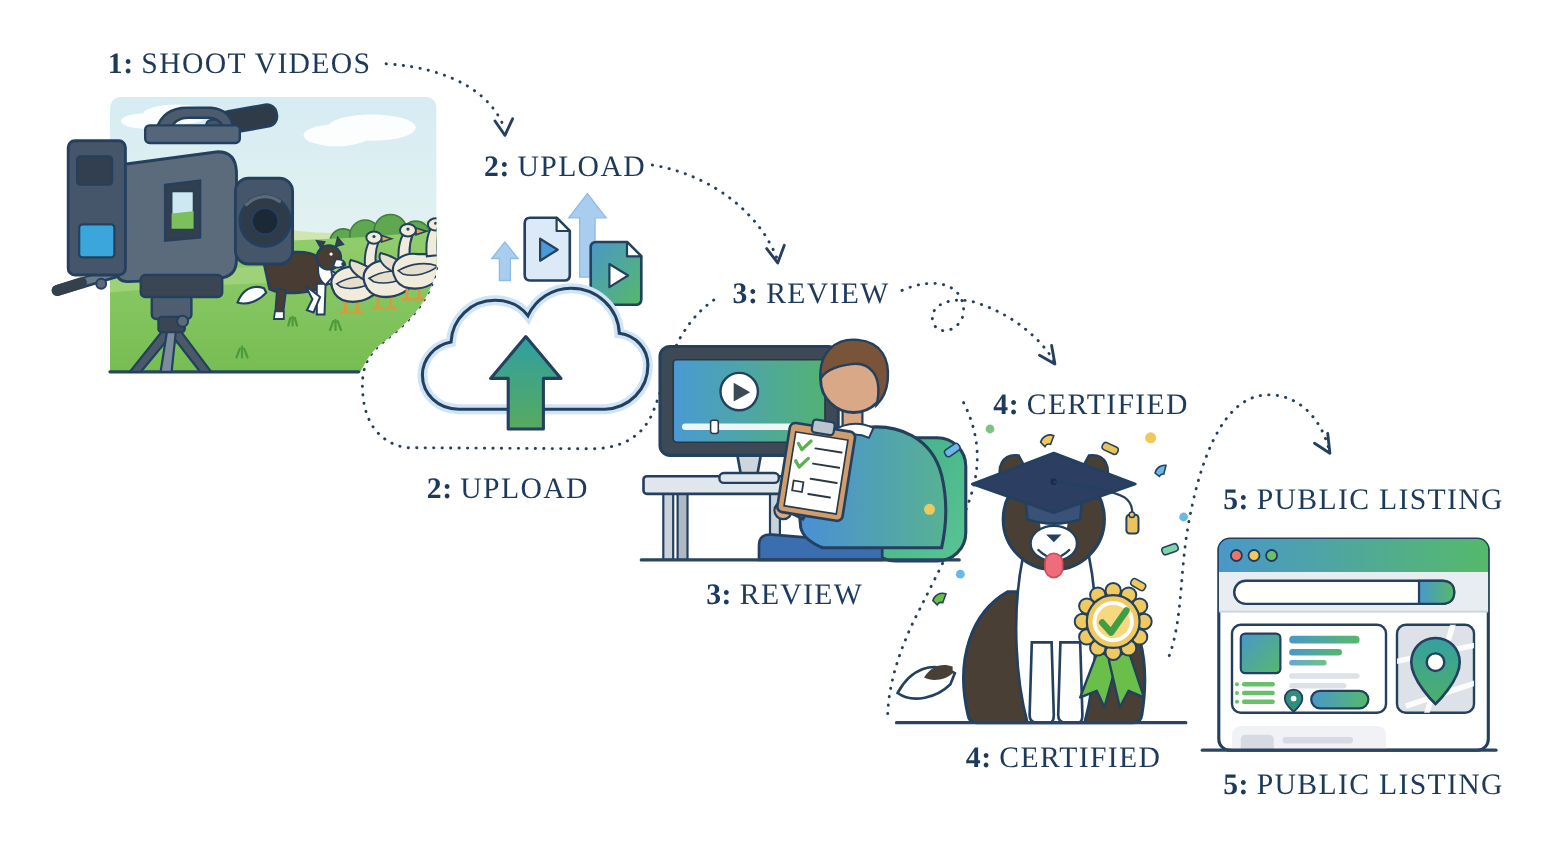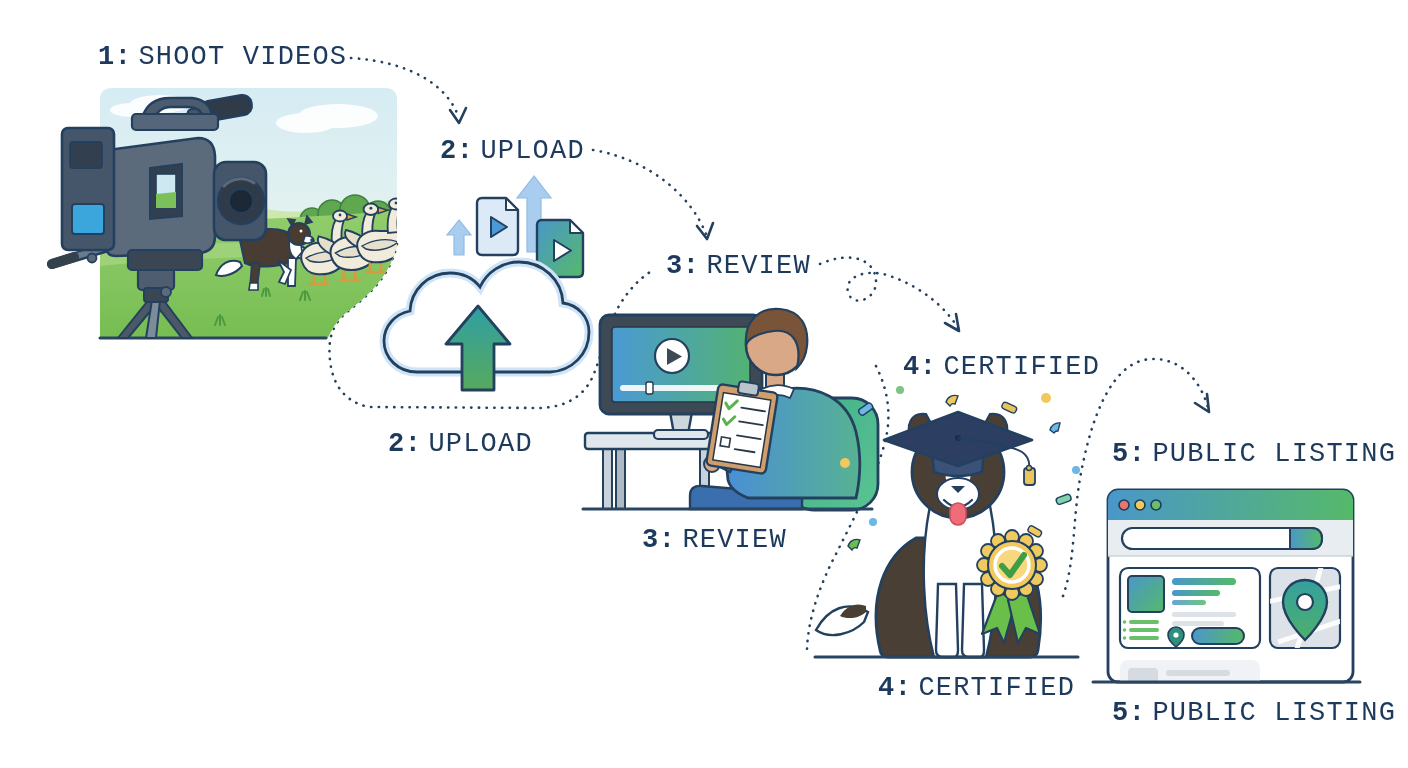--- a/index.html
+++ b/index.html
@@ -1,17 +1,17 @@
 <!DOCTYPE html>
 <html><head>
 <meta charset="utf-8">
 <style>
   html,body{margin:0;padding:0;background:#ffffff;}
   .canvas{position:relative;width:1408px;height:768px;background:#ffffff;overflow:hidden;
-          font-family:Liberation Mono, monospace;}
+          font-family:Liberation Serif, serif;}
   .art{position:absolute;left:0;top:0;}
   .label{position:absolute;white-space:nowrap;font-size:27px;color:#1d3a5c;line-height:1;}
   .label .num{font-weight:700;margin-right:7px;letter-spacing:.5px;}
   .label .txt{font-weight:400;letter-spacing:1.2px;}
   .dotted{fill:none;stroke:#23405f;stroke-width:2.6;stroke-dasharray:.3 7.4;stroke-linecap:round;}
   .head{fill:none;stroke:#23405f;stroke-width:2.6;stroke-linecap:round;stroke-linejoin:round;}
   .base{stroke:#2a4562;stroke-width:3;stroke-linecap:round;}
 </style>
 </head>
 <body>

